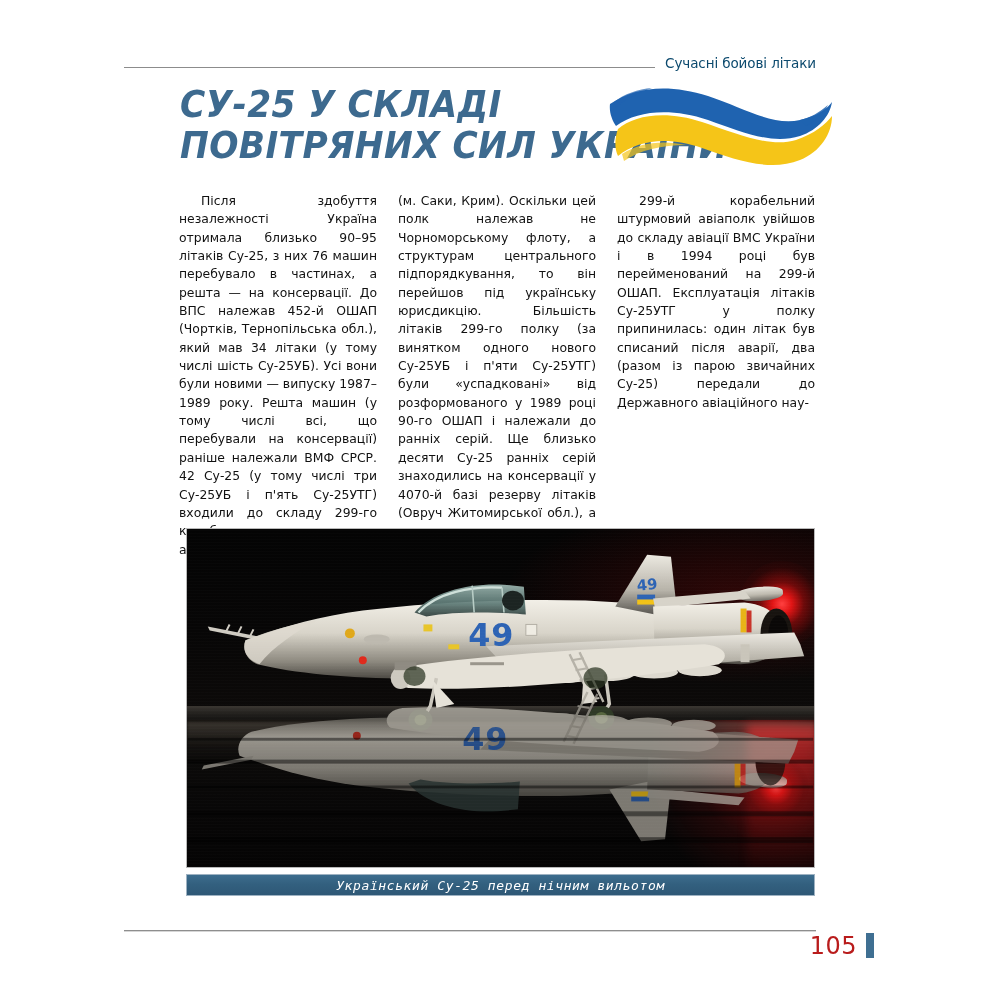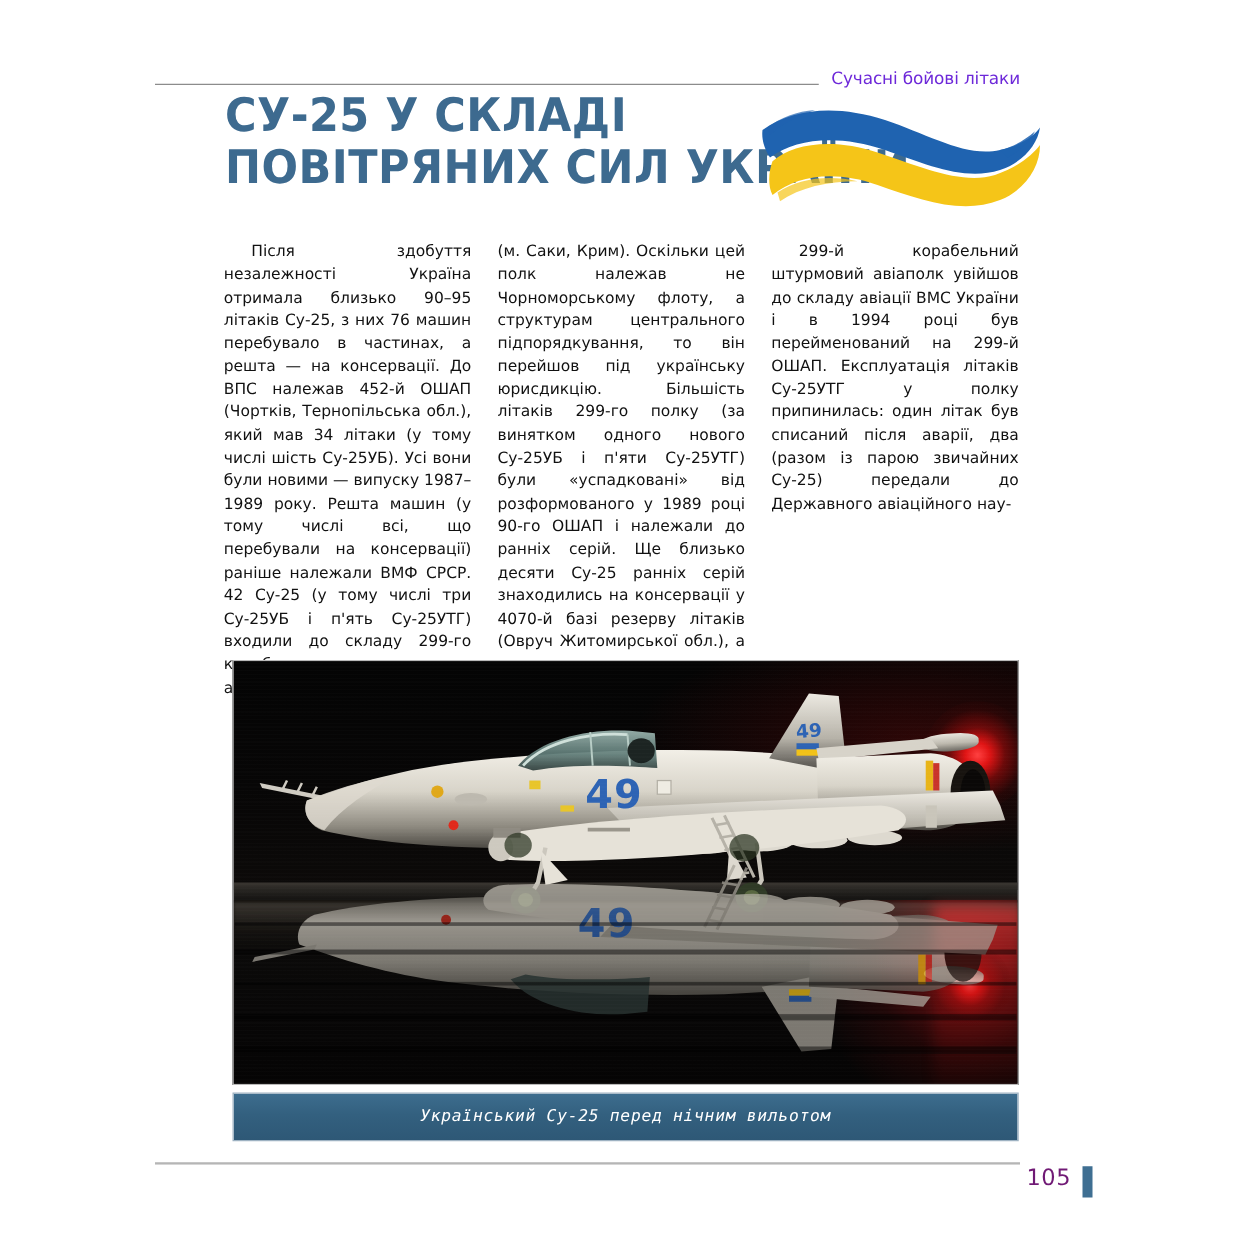--- a/index.html
+++ b/index.html
@@ -38,31 +38,32 @@
   .runhead-rule {
     flex: 1 1 auto;
     height: 1px;
     background: #8c8c8c;
     margin-top: 9px;
   }
   .runhead-text {
     flex: 0 0 auto;
     font-size: 13.5px;
     letter-spacing: -0.1px;
-    color: #6d28d9;
+    color: #0c4a6e;
     white-space: nowrap;
     font-family: "DejaVu Sans", sans-serif;
   }
 
   
   .title-block {
     position: absolute;
     left: 180px;
-    top: 72px;
+    top: 84px;
     width: 420px;
+    font-style: italic;
   }
   .title-line {
     color: #3d6a8f;
     font-family: "DejaVu Sans", sans-serif;
     font-weight: 700;
     font-size: 37px;
     line-height: 41px;
     letter-spacing: 0.4px;
     transform: scaleX(0.93);
     transform-origin: left center;
@@ -177,21 +178,21 @@
       repeating-linear-gradient(0deg, rgba(255,255,255,0.012) 0px, rgba(255,255,255,0.012) 1px, rgba(0,0,0,0) 1px, rgba(0,0,0,0) 3px);
     pointer-events: none;
   }
 
   
   .caption-bar {
     position: absolute;
     left: 186px;
     top: 874px;
     width: 629px;
-    height: 39px;
+    height: 22px;
     box-sizing: border-box;
     border: 1px solid #9eb2c2;
     background: linear-gradient(180deg, #3d6d8e 0%, #33607f 45%, #2e5876 100%);
     display: flex;
     align-items: center;
     justify-content: center;
   }
   .caption-text {
     color: #ffffff;
     font-family: "DejaVu Sans Mono", "Liberation Mono", monospace;
@@ -215,23 +216,23 @@
     position: absolute;
     left: 0; top: 1px;
     width: 100%; height: 1px;
     background: #d6d6d6;
   }
   .page-number {
     position: absolute;
     right: 143px;
     top: 932px;
     font-family: "DejaVu Sans", sans-serif;
-    font-size: 18px;
+    font-size: 24px;
     font-weight: 400;
-    color: #701a75;
+    color: #b91c1c;
     letter-spacing: 0.5px;
   }
   .page-tab {
     position: absolute;
     right: 126px;
     top: 933px;
     width: 8px;
     height: 25px;
     background: #3f6f92;
   }

